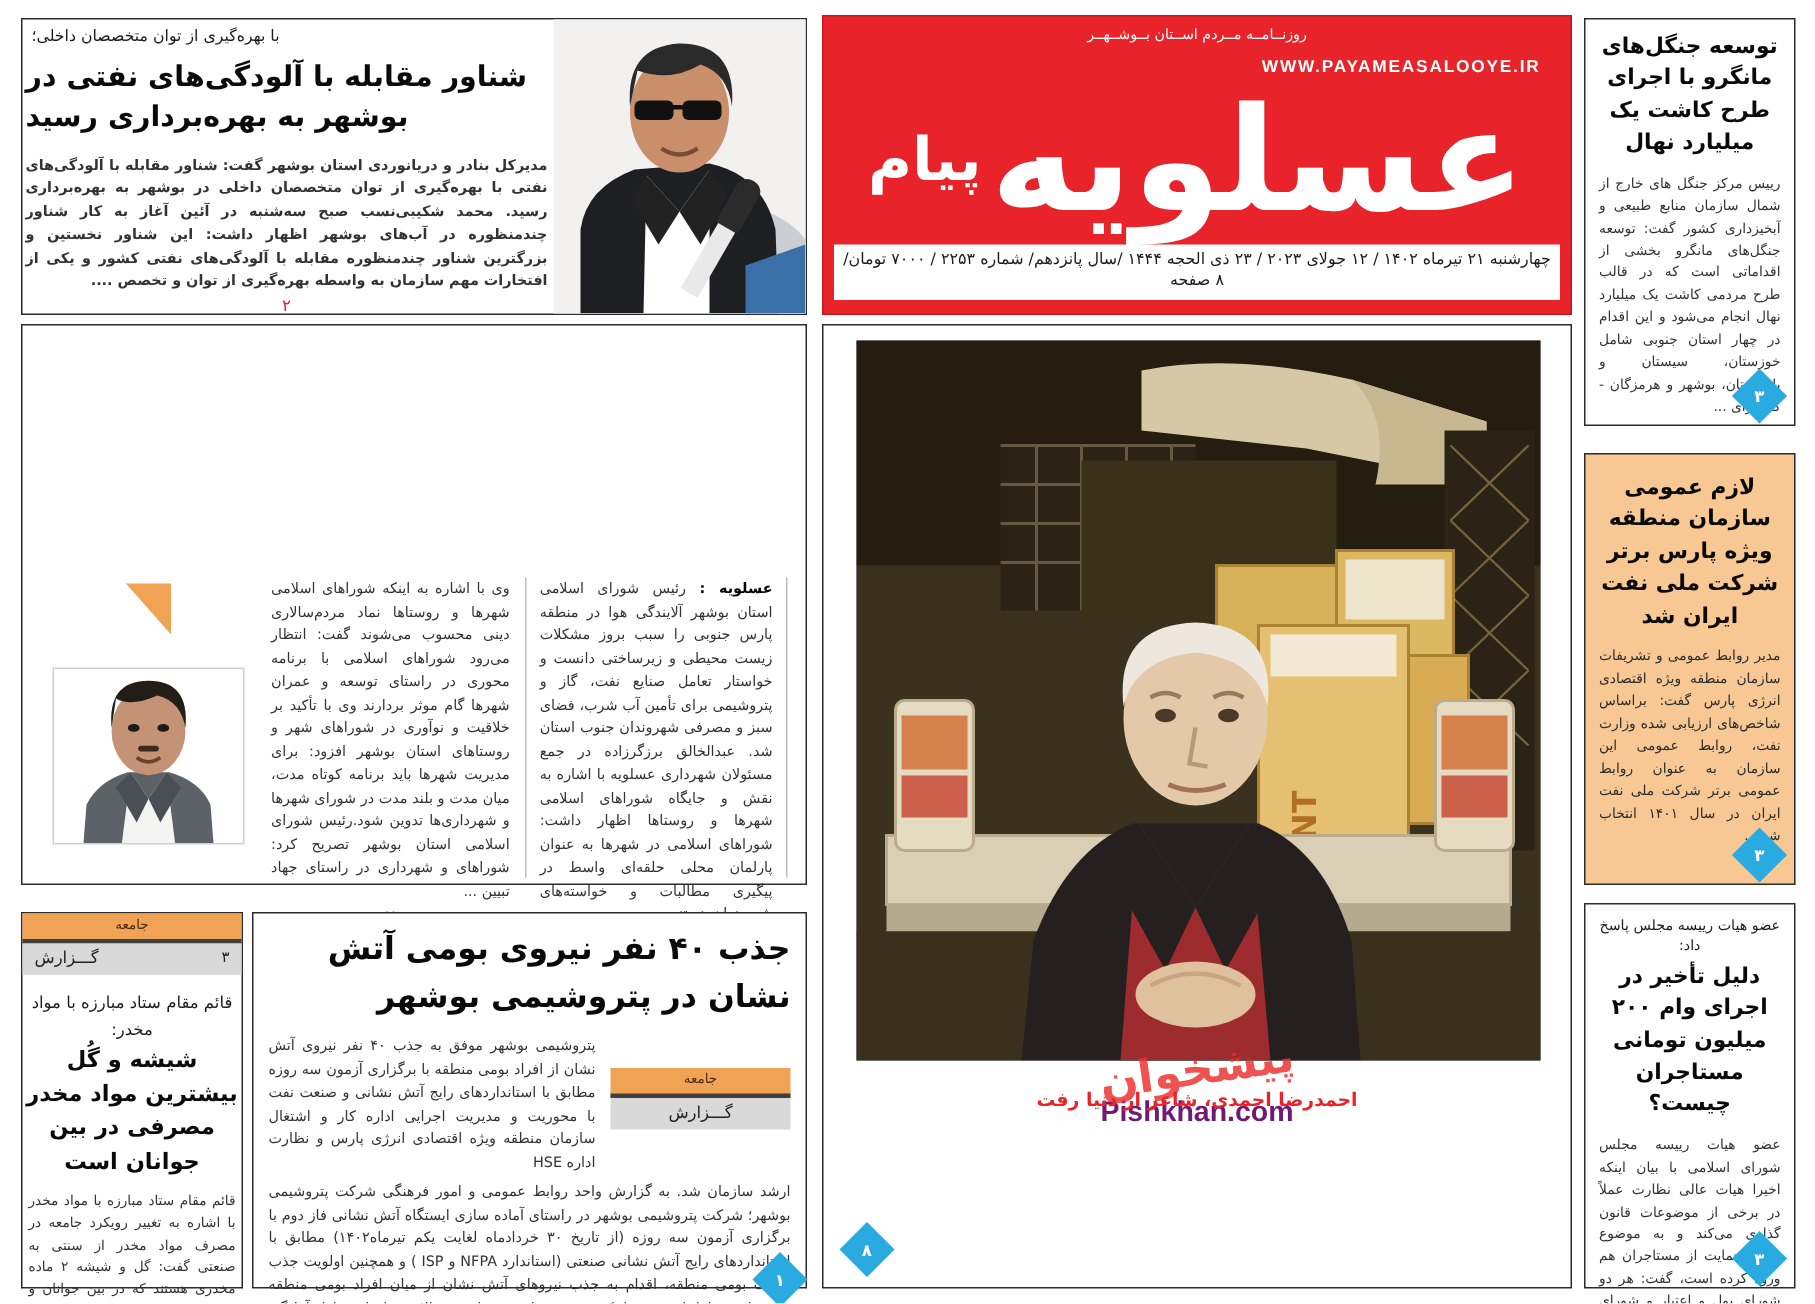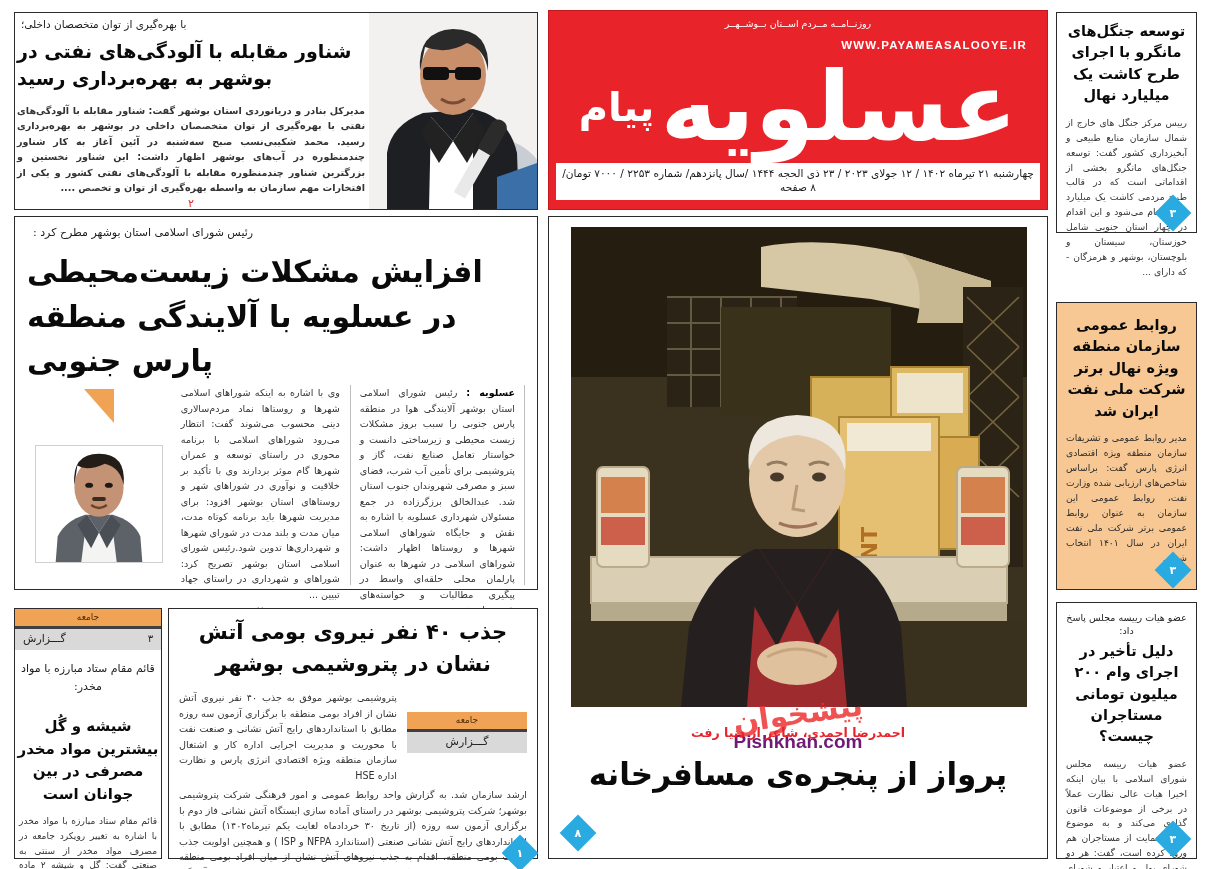--- a/index.html
+++ b/index.html
@@ -173,37 +173,37 @@
     opacity: .85; transform: rotate(-8deg);
     display: inline-block; line-height: 1;
   }
   #wm .wm-en {
     color: #701a75; font-size: 19px; font-weight: bold;
     direction: ltr; font-family: "Liberation Sans", sans-serif;
     margin-top: 2px;
   }
 
   
-  #side-1 { left: 1056px; top: 12px; width: 141px; height: 221px; padding: 8px 9px 0; }
+  #side-1 { left: 1056px; top: 12px; width: 141px; height: 272px; padding: 8px 9px 0; }
   #side-2 { left: 1056px; top: 302px; width: 141px; height: 288px; padding: 12px 9px 0; background: #F7C894; }
   #side-3 { left: 1056px; top: 602px; width: 141px; height: 257px; padding: 8px 9px 0; }
   .side .headline { font-size: 14.5px; text-align: center; line-height: 1.48; }
   .side .kicker { font-size: 9.5px; text-align: center; }
   .side .body { margin-top: 9px; font-size: 9.2px; }
   #side-2 .body { color: #2c2c2c; }
 
   
   #art-bl { left: 14px; top: 608px; width: 148px; height: 251px; padding: 0; }
   #art-bl .kicker { text-align: center; font-size: 11px; margin-top: 10px; line-height: 1.6; }
-  #art-bl .headline { font-size: 15px; text-align: center; margin-top: 20px; line-height: 1.5; }
+  #art-bl .headline { font-size: 15px; text-align: center; margin-top: 0; line-height: 1.5; }
   #art-bl .body { margin-top: 9px; font-size: 9.1px; padding: 0 4px; }
 
   
   #art-bm { left: 168px; top: 608px; width: 370px; height: 251px; padding: 8px 10px; }
-  #art-bm .headline { font-size: 21px; text-align: center; line-height: 1.5; }
+  #art-bm .headline { font-size: 21px; text-align: right; line-height: 1.5; }
   #art-bm .flowrow { display: flex; gap: 10px; margin-top: 10px; align-items: flex-start; }
   #art-bm .flowrow .cat-wrap { width: 120px; flex: none; margin-top: 22px; }
   #art-bm .flowrow .p1 { flex: 1; }
   #art-bm .rest { margin-top: 4px; }
 </style>
 </head>
 <body>
 
 <div class="page">
 
@@ -241,24 +241,20 @@
     </div>
     <div class="txt rtl">
       <div class="kicker">با بهره‌گیری از توان متخصصان داخلی؛</div>
       <div class="headline">شناور مقابله با آلودگی‌های نفتی در بوشهر به بهره‌برداری رسید</div>
       <div class="body just">مدیرکل بنادر و دریانوردی استان بوشهر گفت: شناور مقابله با آلودگی‌های نفتی با بهره‌گیری از توان متخصصان داخلی در بوشهر به بهره‌برداری رسید. محمد شکیبی‌نسب صبح سه‌شنبه در آئین آغاز به کار شناور چندمنظوره در آب‌های بوشهر اظهار داشت: این شناور نخستین و بزرگترین شناور چندمنظوره مقابله با آلودگی‌های نفتی کشور و یکی از افتخارات مهم سازمان به واسطه بهره‌گیری از توان و تخصص ....</div>
       <div class="pgnum">۲</div>
     </div>
   </div>
 
   <div class="box bordered" id="art-lead">
-    <div style="padding:8px 12px 0;">
-      <div class="kicker">رئیس شورای اسلامی استان بوشهر مطرح کرد :</div>
-      <div class="headline">افزایش مشکلات زیست‌محیطی در عسلویه با آلایندگی منطقه پارس جنوبی</div>
-    </div>
     <div class="cols" style="padding:0 12px;">
       <div class="col mid rtl">
         <div class="body just"><span class="lead-in">عسلویه :</span> <span>رئیس شورای اسلامی استان بوشهر آلایندگی هوا در منطقه پارس جنوبی را سبب بروز مشکلات زیست محیطی و زیرساختی دانست و خواستار تعامل صنایع نفت، گاز و پتروشیمی برای تأمین آب شرب، فضای سبز و مصرفی شهروندان جنوب استان شد. عبدالخالق برزگرزاده در جمع مسئولان شهرداری عسلویه با اشاره به نقش و جایگاه شوراهای اسلامی شهرها و روستاها اظهار داشت: شوراهای اسلامی در شهرها به عنوان پارلمان محلی حلقه‌ای واسط در پیگیری مطالبات و خواسته‌های شهروندان هستند.</span></div>
       </div>
       <div class="col rtl">
         <div class="body just">وی با اشاره به اینکه شوراهای اسلامی شهرها و روستاها نماد مردم‌سالاری دینی محسوب می‌شوند گفت: انتظار می‌رود شوراهای اسلامی با برنامه محوری در راستای توسعه و عمران شهرها گام موثر بردارند وی با تأکید بر خلاقیت و نوآوری در شوراهای شهر و روستاهای استان بوشهر افزود: برای مدیریت شهرها باید برنامه کوتاه مدت، میان مدت و بلند مدت در شورای شهرها و شهرداری‌ها تدوین شود.رئیس شورای اسلامی استان بوشهر تصریح کرد: شوراهای و شهرداری در راستای جهاد تبیین ...</div>
         <div class="pgnum">۲</div>
       </div>
       <div class="col" style="width:150px;">
         <div class="tri"></div>
@@ -345,36 +341,35 @@
         <rect x="0" y="0" width="456" height="480" fill="#c9a14d" opacity="0.10"></rect>
       </svg>
     </div>
 
     <div id="wm">
       <div class="wm-fa">پیشخوان</div>
       <div class="wm-en">Pishkhan.com</div>
     </div>
 
     <div class="capkick">احمدرضا احمدی، شاعر از دنیا رفت</div>
-    <div class="headline">پرواز از پنجره‌ی مسافرخانه</div>
     <div class="pbadge" style="left:16px; bottom:12px;">
       <span>۸</span>
     </div>
   </div>
 
   <div class="box bordered side" id="side-1">
     <div class="headline">توسعه جنگل‌های مانگرو با اجرای طرح کاشت یک میلیارد نهال</div>
     <div class="body just">رییس مرکز جنگل های خارج از شمال سازمان منابع طبیعی و آبخیزداری کشور گفت: توسعه جنگل‌های مانگرو بخشی از اقداماتی است که در قالب طرح مردمی کاشت یک میلیارد نهال انجام می‌شود و این اقدام در چهار استان جنوبی شامل خوزستان، سیستان و بلوچستان، بوشهر و هرمزگان - که دارای ...</div>
     <div class="pbadge" style="right:10px; bottom:6px;">
       <span>۳</span>
     </div>
   </div>
 
   <div class="box bordered side" id="side-2">
-    <div class="headline">روابط عمومی سازمان منطقه ویژه نهال برتر شرکت ملی نفت ایران شد</div>
+    <div class="headline">لازم عمومی سازمان منطقه ویژه پارس برتر شرکت ملی نفت ایران شد</div>
     <div class="body just">مدیر روابط عمومی و تشریفات سازمان منطقه ویژه اقتصادی انرژی پارس گفت: براساس شاخص‌های ارزیابی شده وزارت نفت، روابط عمومی این سازمان به عنوان روابط عمومی برتر شرکت ملی نفت ایران در سال ۱۴۰۱ انتخاب شد....</div>
     <div class="pbadge" style="right:10px; bottom:6px;">
       <span>۳</span>
     </div>
   </div>
 
   <div class="box bordered side" id="side-3">
     <div class="kicker">عضو هیات رییسه مجلس پاسخ داد:</div>
     <div class="headline" style="margin-top:3px;">دلیل تأخیر در اجرای وام ۲۰۰ میلیون تومانی مستاجران چیست؟</div>
     <div class="body just">عضو هیات رییسه مجلس شورای اسلامی با بیان اینکه اخیرا هیات عالی نظارت عملاً در برخی از موضوعات قانون گذاری می‌کند و به موضوع قانون حمایت از مستاجران هم ورود کرده است، گفت: هر دو شورای پول و اعتبار و شورای عالی مسکن ظرفیت قانون برای ....</div>

